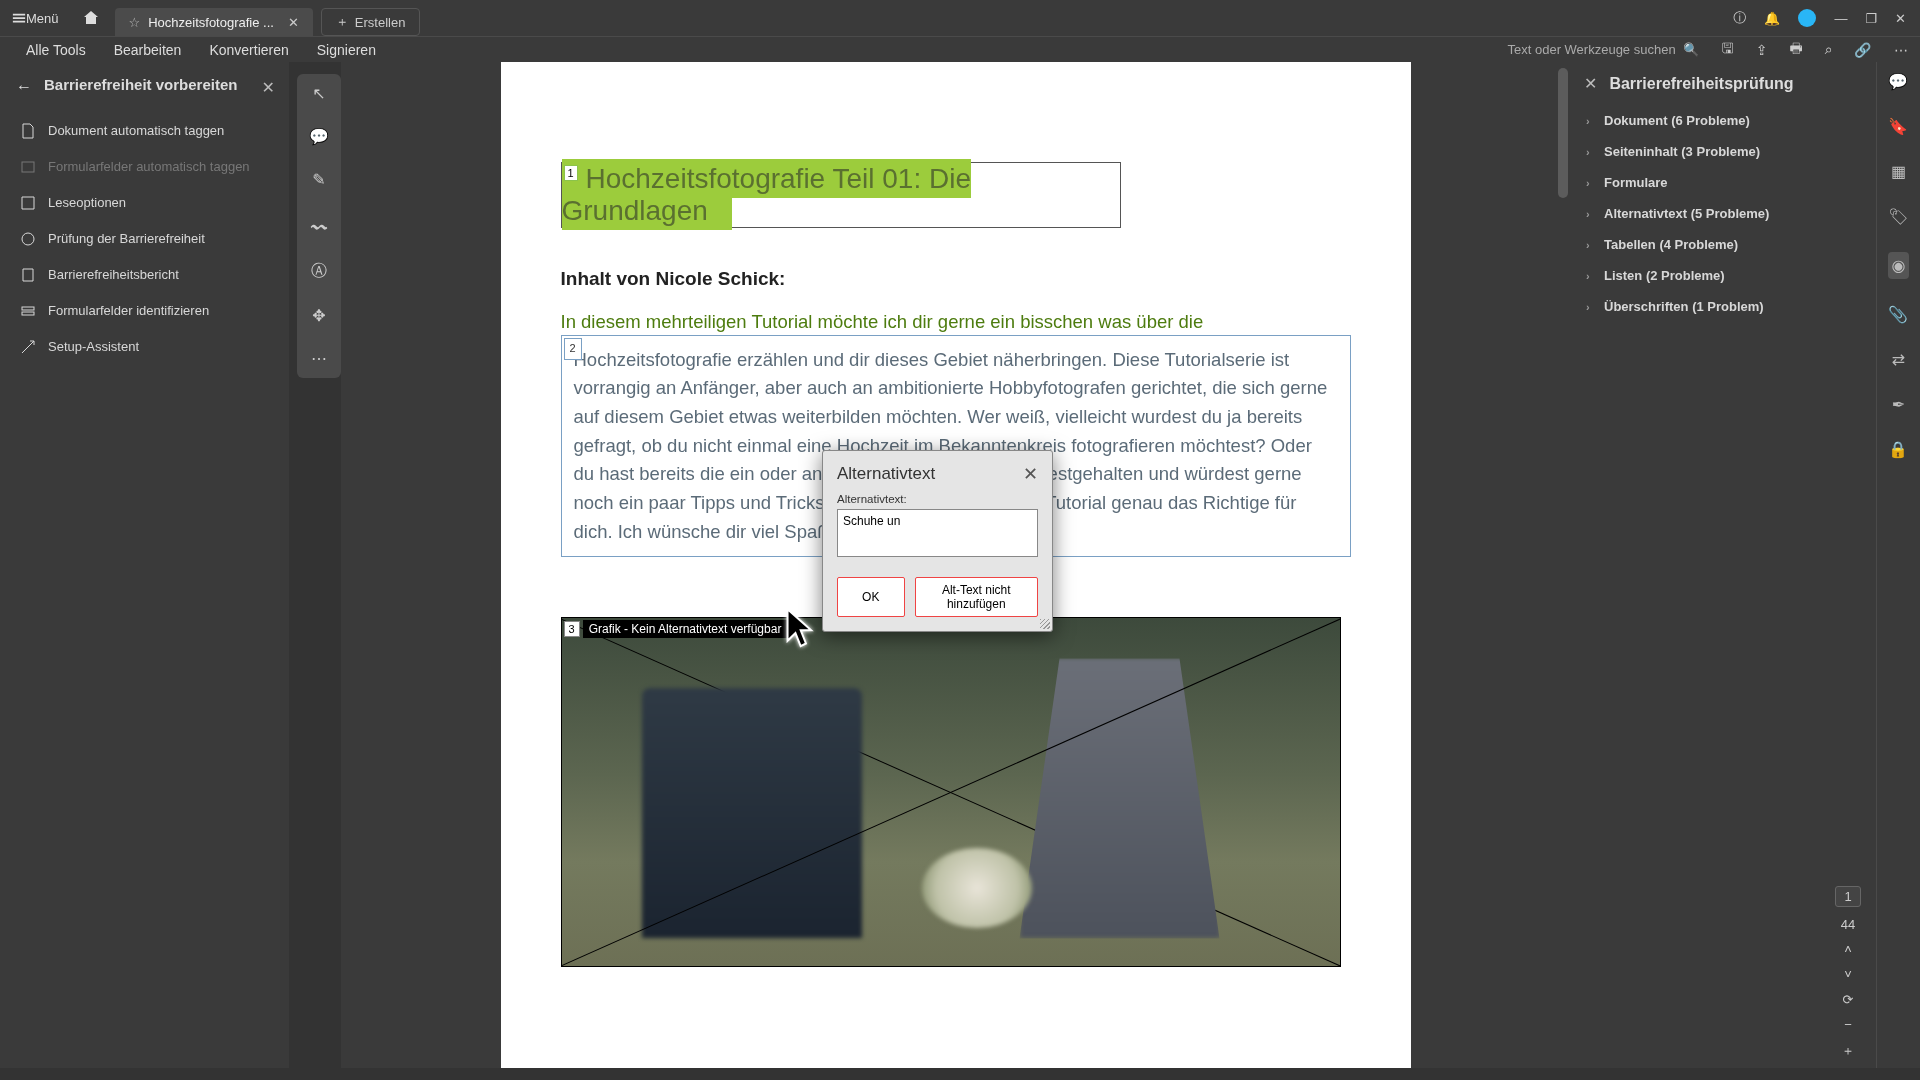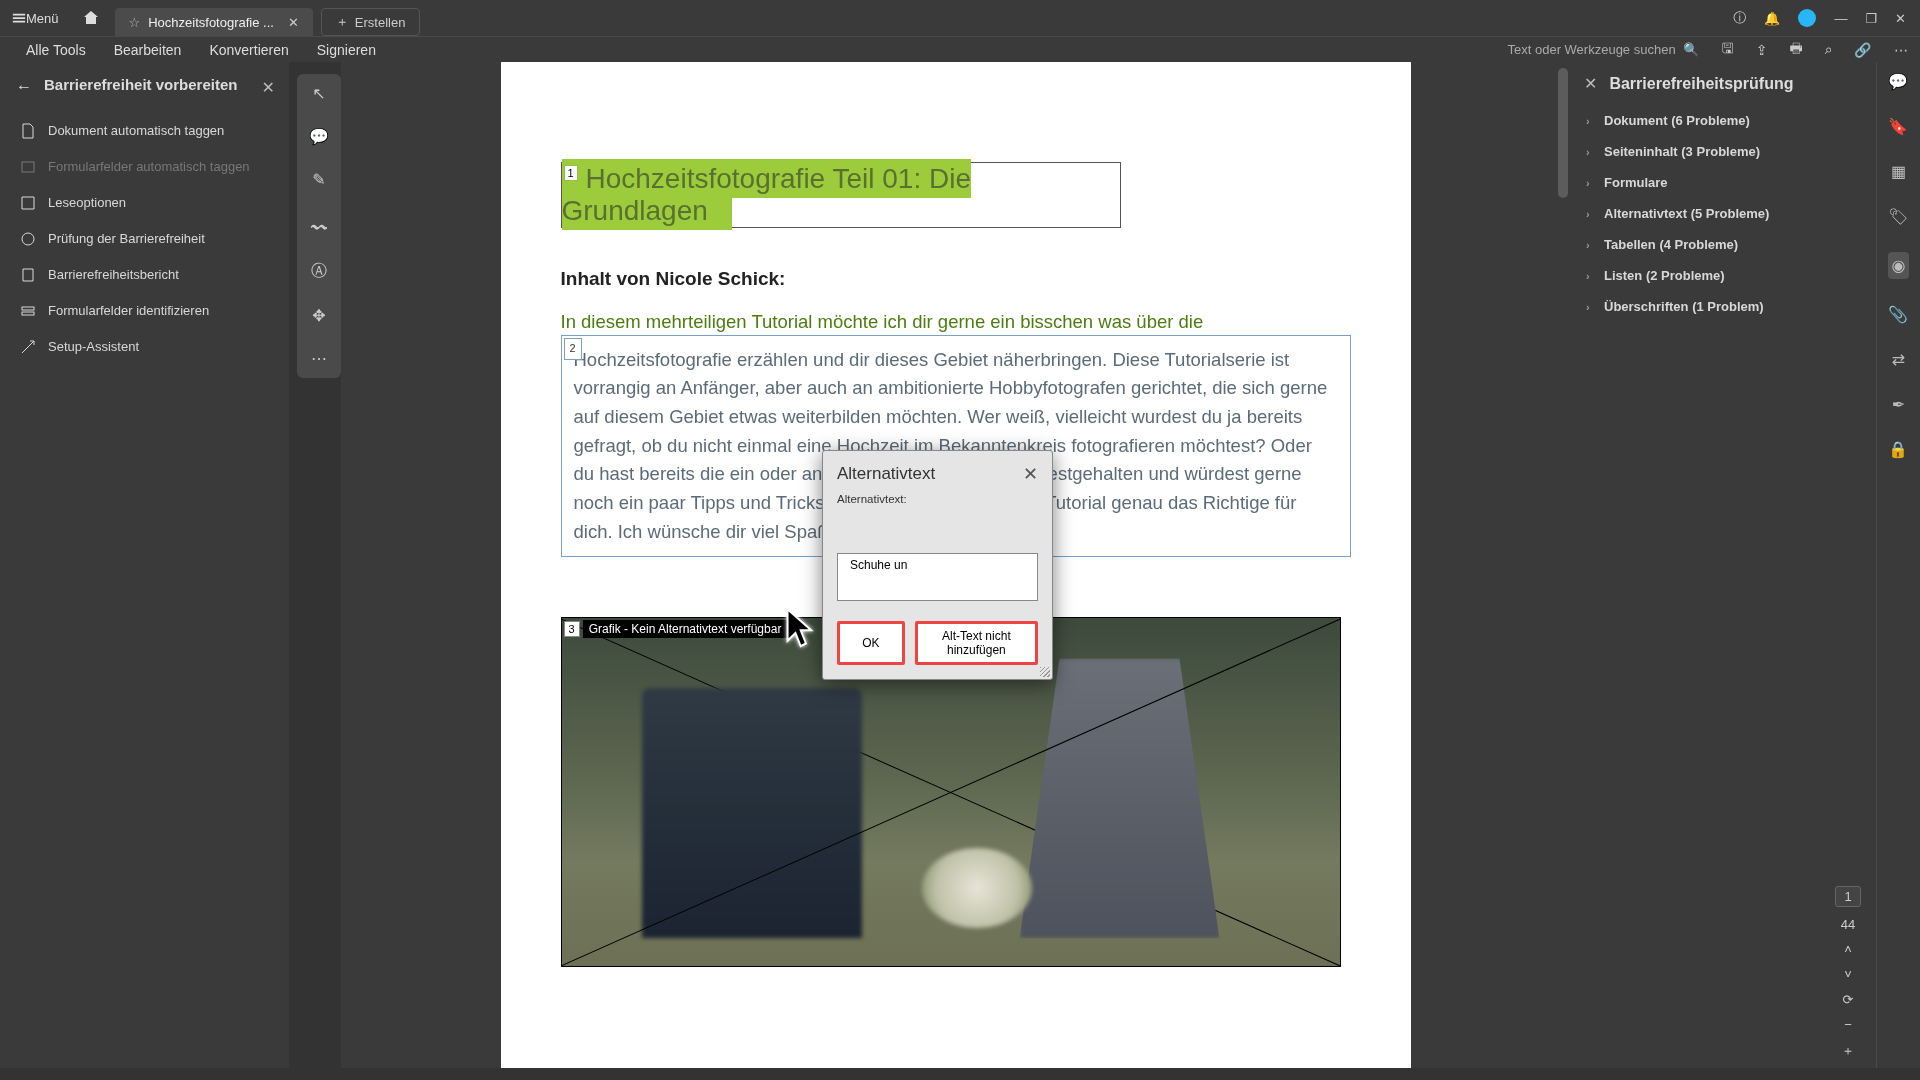--- a/index.html
+++ b/index.html
@@ -61,23 +61,23 @@
 .img-dress { position:absolute; right:120px; top:40px; width:200px; height:280px; background:linear-gradient(180deg,#6b6f78 0%,#4d525c 100%); clip-path:polygon(20% 0,80% 0,100% 100%,0 100%); filter:blur(2px);}
 .img-bouquet { position:absolute; left:360px; top:230px; width:110px; height:80px; background:radial-gradient(circle,#e8e4d8 0%,#bfc2a8 60%,#6d7a52 100%); border-radius:50%; filter:blur(2px);}
 .page-scroll { position:absolute; right:2px; top:6px; width:10px; height:130px; background:#5c5c5c; border-radius:5px; }
 
 
 .dialog { position:absolute; left:822px; top:450px; width:231px; background:#e5e5e5; border:1px solid #888; border-radius:3px; box-shadow:0 4px 20px rgba(0,0,0,.5); z-index:50; }
 .dlg-head { display:flex; align-items:center; padding:12px 14px 4px 14px; font-size:17px; color:#333; }
 .dlg-head .x { margin-left:auto; cursor:pointer; font-size:18px; color:#555; }
 .dlg-body { padding:4px 14px 10px 14px; }
 .dlg-label { font-size:11.5px; color:#333; margin-bottom:4px; }
-.dlg-input { width:100%; height:48px; border:1px solid #888; padding:4px 12px; font-size:12px; resize:none; font-family:inherit;margin-top:44px; }
+.dlg-input { width:100%; height:48px; border:1px solid #888; padding:4px 5px; font-size:12px; resize:none; font-family:inherit; }
 .dlg-foot { display:flex; gap:10px; padding:6px 14px 14px 14px; justify-content:flex-start; }
-.dlg-foot button { font-size:12px; padding:5px 0; border:3px solid #ef4444; background:#fff; cursor:pointer; border-radius:2px; }
+.dlg-foot button { font-size:12px; padding:5px 0; border:1px solid #ef4444; background:#fff; cursor:pointer; border-radius:2px; }
 .btn-ok { width:84px; }
 .btn-skip { width:154px; }
 .dlg-grip { position:absolute; right:2px; bottom:2px; width:10px; height:10px; background:repeating-linear-gradient(135deg,#999 0 1px,transparent 1px 3px); }
 
 
 .fake-cursor { position:absolute; left:786px; top:608px; z-index:60; pointer-events:none; }
 .fake-cursor svg { width:32px; height:42px; filter:drop-shadow(0 0 2px #fff); }
 
 
 .right-panel { width:350px; background:#3a3a3a; color:#ddd; display:flex; }

